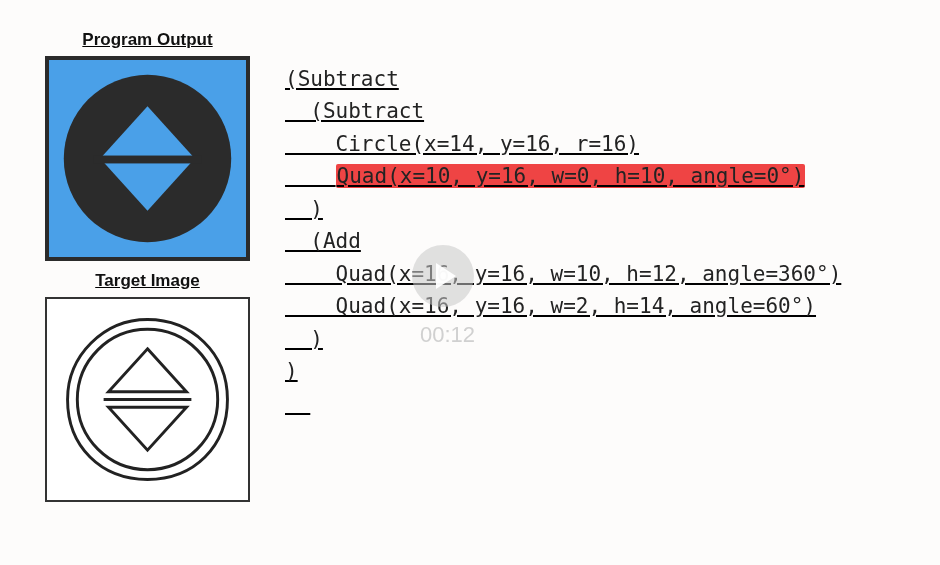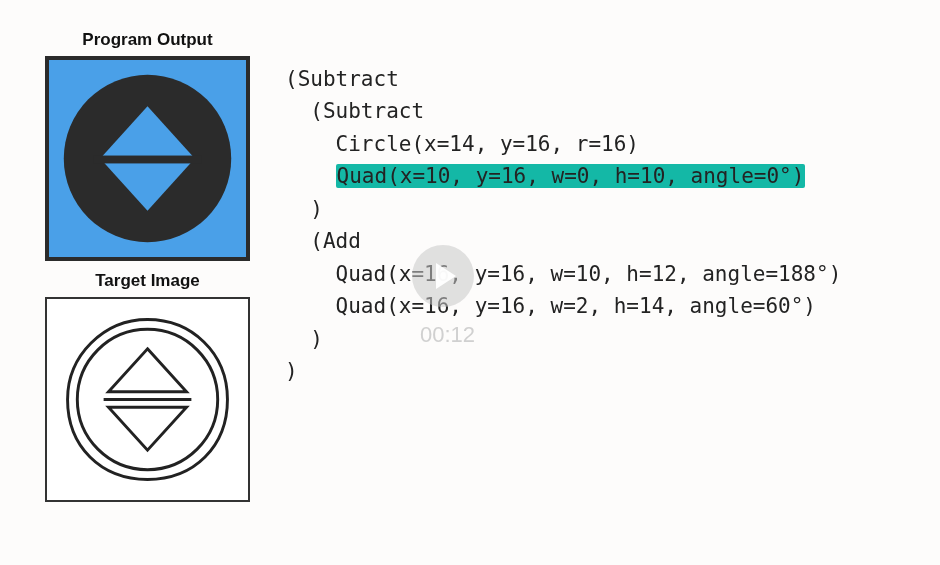--- a/index.html
+++ b/index.html
@@ -8,20 +8,21 @@
       height: 565px;
       background: #fdfcfb;
       font-family: "Segoe UI", Arial, sans-serif;
       position: relative;
       overflow: hidden;
     }
     .container {
       display: flex;
       flex-direction: row;
       padding: 30px 36px 20px 40px;
+      text-decoration: underline;
     }
     .left-col {
       width: 215px;
       display: flex;
       flex-direction: column;
       align-items: center;
     }
     .section-label {
       font-weight: 700;
       font-size: 17px;
@@ -60,21 +61,21 @@
     .code-area {
       margin-left: 30px;
       font-family: "Consolas", "Menlo", "DejaVu Sans Mono", monospace;
       font-size: 21px;
       line-height: 1.55;
       color: #232323;
       white-space: pre;
       position: relative;
     }
     .hl {
-      background: #14b8a6;
+      background: #ef4444;
       color: #232323;
       padding: 0 1px;
       border-radius: 2px;
     }
     .play-overlay {
       position: absolute;
       top: 245px;
       left: 412px;
       width: 62px;
       height: 62px;
@@ -131,21 +132,21 @@
 
   </div>
 
   <div class="code-area">
 <span>(Subtract</span>
 <span>  (Subtract</span>
 <span>    Circle(x=14, y=16, r=16)</span>
 <span>    </span><span class="hl">Quad(x=10, y=16, w=0, h=10, angle=0°)</span>
 <span>  )</span>
 <span>  (Add</span>
-<span>    Quad(x=16, y=16, w=10, h=12, angle=188°)</span>
+<span>    Quad(x=16, y=16, w=10, h=12, angle=360°)</span>
 <span>    Quad(x=16, y=16, w=2, h=14, angle=60°)</span>
 <span>  )</span>
 <span>)</span>
   </div>
 
 </div>
 
 <div class="play-overlay">
   <div class="play-triangle"></div>
 </div>

